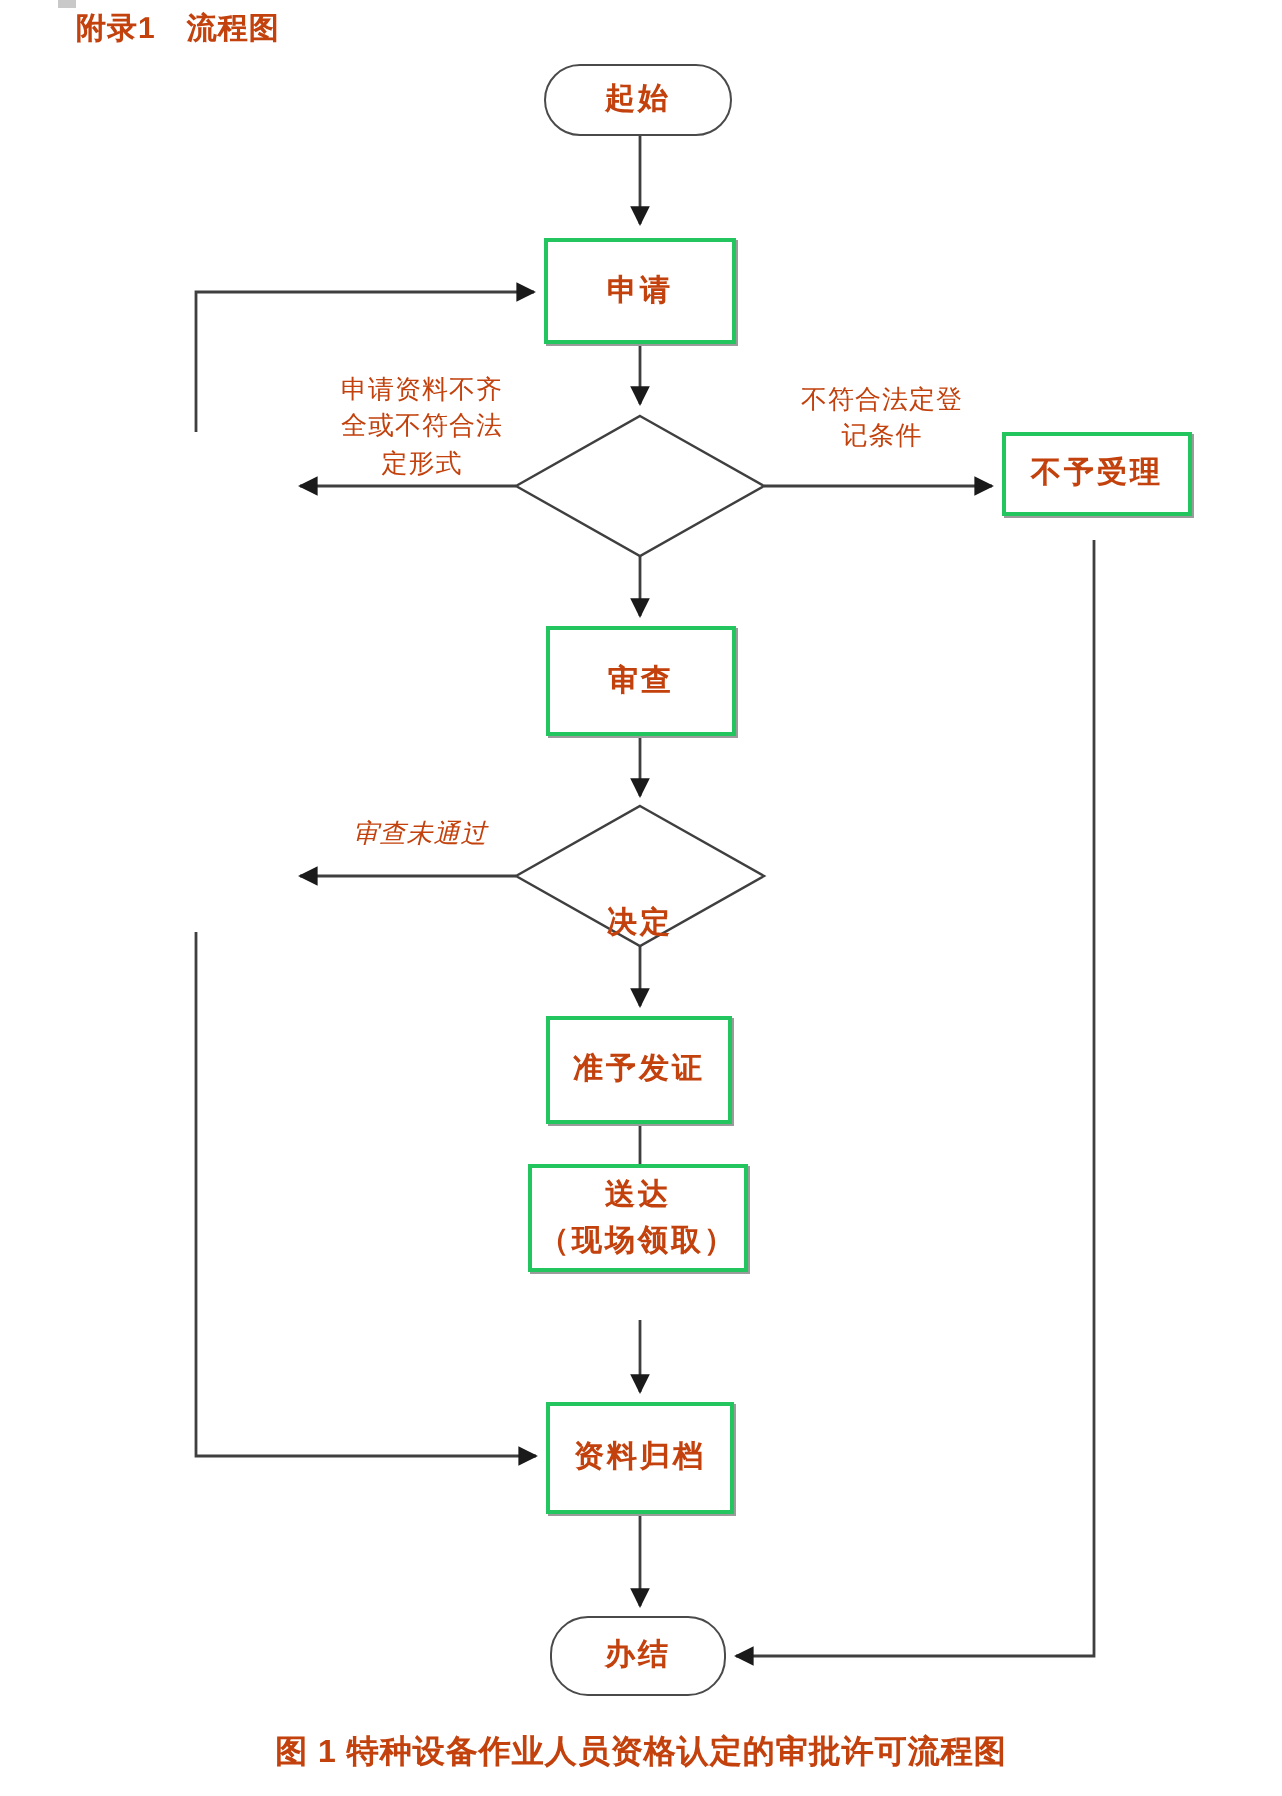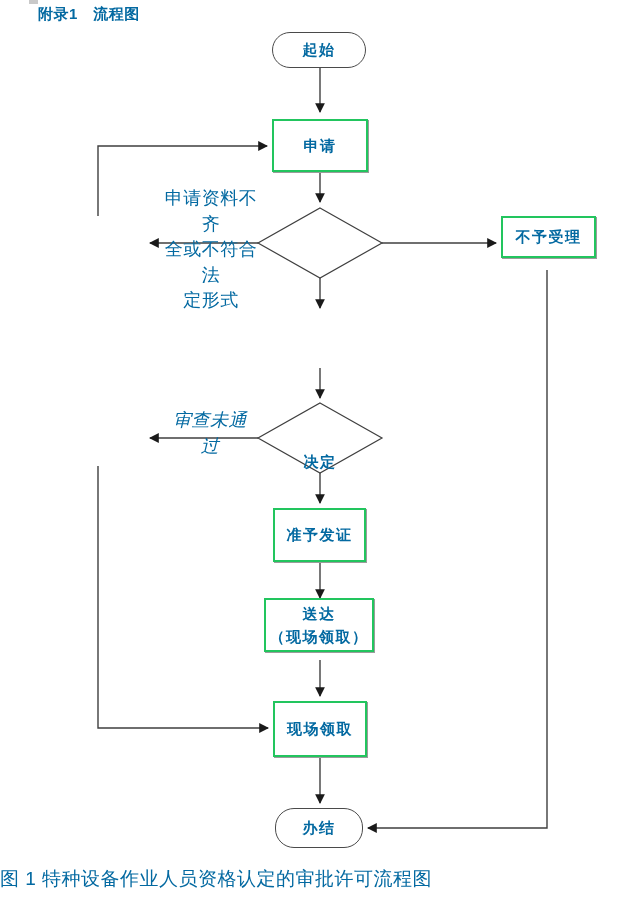--- a/index.html
+++ b/index.html
@@ -2,21 +2,21 @@
 <html><head>
 <meta charset="utf-8">
 <style>
   html, body { margin: 0; padding: 0; background: #ffffff; }
   .page {
     position: relative;
     width: 641px;
     height: 898px;
     background: #ffffff;
     font-family: "Liberation Sans", sans-serif;
-    color: #0369a1;
+    color: #c2410c;
     overflow: hidden;
   }
   .corner-mark {
     position: absolute;
     left: 29px; top: 0;
     width: 9px; height: 4px;
     background: #c9c9c9;
   }
   .title {
     position: absolute;
@@ -52,33 +52,34 @@
     border: 1px solid #4a4a4a;
     background: #ffffff;
     border-radius: 19px;
     justify-content: center;
   }
   .diamond-text {
     background: transparent;
   }
   .edge-label {
     position: absolute;
-    font-size: 18px;
+    font-size: 13px;
     font-weight: 400;
     text-align: center;
     letter-spacing: 0.5px;
     line-height: 1.42;
     white-space: pre-line;
   }
   .caption {
     position: absolute;
     left: 0; top: 866px;
     width: 100%;
-    font-size: 19px;
-    font-weight: 400;
+    text-align: center;
+    font-size: 16px;
+    font-weight: 700;
     letter-spacing: 0.5px;
   }
 </style>
 </head>
 <body>
 
 <div class="page">
 
   <div class="corner-mark"></div>
 
@@ -119,45 +120,50 @@
   <div class="node box" style="left:272px; top:119px; width:96px; height:53px;">
     <span>申请</span>
   </div>
 
 
 
   <div class="node box" style="left:501px; top:216px; width:95px; height:42px;">
     <span>不予受理</span>
   </div>
 
+  <div class="node box" style="left:273px; top:313px; width:95px; height:55px;">
+    <span>审查</span>
+  </div>
 
   <div class="node diamond-text" style="left:258px; top:403px; width:124px; height:70px;align-items:flex-end;">
     <span>决定</span>
   </div>
 
 
   <div class="node box" style="left:273px; top:508px; width:93px; height:54px;">
     <span>准予发证</span>
   </div>
 
-  <div class="node box" style="left:264px; top:598px; width:110px; height:54px;text-align:center;">
+  <div class="node box" style="left:264px; top:582px; width:110px; height:54px;text-align:center;">
     <span>送达
 （现场领取）</span>
   </div>
 
   <div class="node box" style="left:273px; top:701px; width:94px; height:56px;">
-    <span>现场领取</span>
+    <span>资料归档</span>
   </div>
 
   <div class="node oval" style="left:275px; top:808px; width:88px; height:40px;">
     <span>办结</span>
   </div>
 
   <div class="edge-label" style="left:163px; top:186px; width:96px;">申请资料不齐
 全或不符合法
 定形式</div>
 
+  <div class="edge-label" style="left:396px; top:191px; width:90px;">不符合法定登
+记条件</div>
 
   <div class="edge-label" style="left:170px; top:408px; width:80px;font-style:italic;">审查未通过</div>
 
   <div class="caption">图 1 特种设备作业人员资格认定的审批许可流程图</div>
 
 </div>
 
 </body></html>

